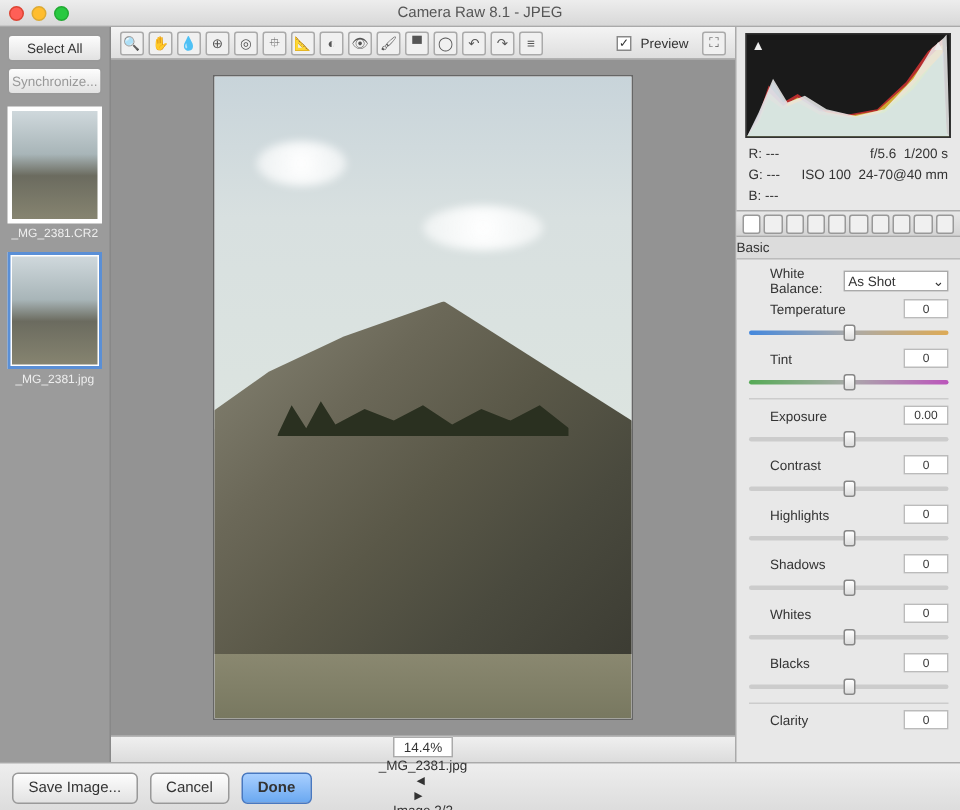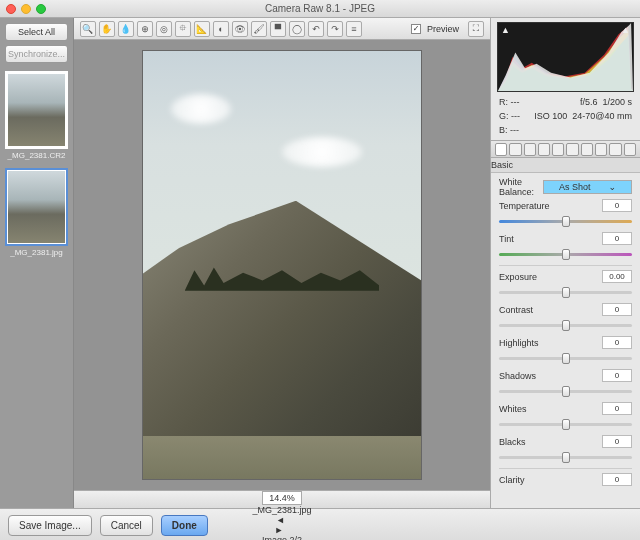--- a/index.html
+++ b/index.html
@@ -33,23 +33,23 @@
 .sbctr{flex:1;text-align:center;}
 .rside{width:150px;background:#e8e8e8;border-left:1px solid #aaa;display:flex;flex-direction:column;}
 .histo{height:70px;background:#1a1a1a;margin:4px 6px 3px;border:1px solid #333;position:relative;overflow:hidden;}
 .histg{position:absolute;bottom:0;width:100%;height:100%;}
 .meta{padding:2px 8px;font-size:8px;color:#555;display:flex;justify-content:space-between;}
 .tabstrip{height:18px;background:linear-gradient(#e8e8e8,#d4d4d4);border-top:1px solid #aaa;border-bottom:1px solid #aaa;display:flex;align-items:center;padding:0 4px;gap:2px;}
 .ptab{width:13px;height:13px;border:1px solid #999;background:#f0f0f0;border-radius:2px;}
 .panelname{text-align:left;font-size:9px;padding:2px 0;background:#dcdcdc;border-bottom:1px solid #bbb;}
 .sliders{flex:1;overflow-y:auto;padding:4px 8px;}
 .row{display:flex;align-items:center;margin-bottom:2px;}
-.rlabel{flex:1;font-size:9px;}
+.rlabel{flex:1;font-size:9px;margin-left:14px;}
 .rval{width:30px;border:1px solid #bbb;background:#fff;text-align:center;font-size:8px;padding:1px 0;}
-.select{flex:1.3;border:1px solid #aaa;background:#7dd3fc;font-size:8px;padding:1px 15px;display:flex;justify-content:space-between;}
+.select{flex:1.3;border:1px solid #aaa;background:#ffffff;font-size:8px;padding:1px 2px;display:flex;justify-content:space-between;}
 .slider{height:14px;position:relative;margin-bottom:4px;}
 .track{position:absolute;top:6px;left:0;right:0;height:3px;background:#ccc;border-radius:2px;}
 .track.temp{background:linear-gradient(90deg,#48d,#aaa,#da5);}
 .track.tint{background:linear-gradient(90deg,#5a5,#aaa,#b5b);}
 .thumb-s{position:absolute;top:2px;left:50%;width:8px;height:11px;background:linear-gradient(#fff,#ddd);border:1px solid #888;border-radius:2px;transform:translateX(-50%);}
 .autorow{text-align:center;padding:4px 0;font-size:9px;}
 .autorow a{color:#36c;text-decoration:underline;margin:0 6px;}
 .autorow .dis{color:#aaa;text-decoration:none;}
 .hr{border:none;border-top:1px solid #ccc;margin:4px 0;}
 .footer{height:16px;background:linear-gradient(#eee,#dcdcdc);border-top:1px solid #aaa;display:flex;align-items:center;padding:16px 8px;gap:8px;}

